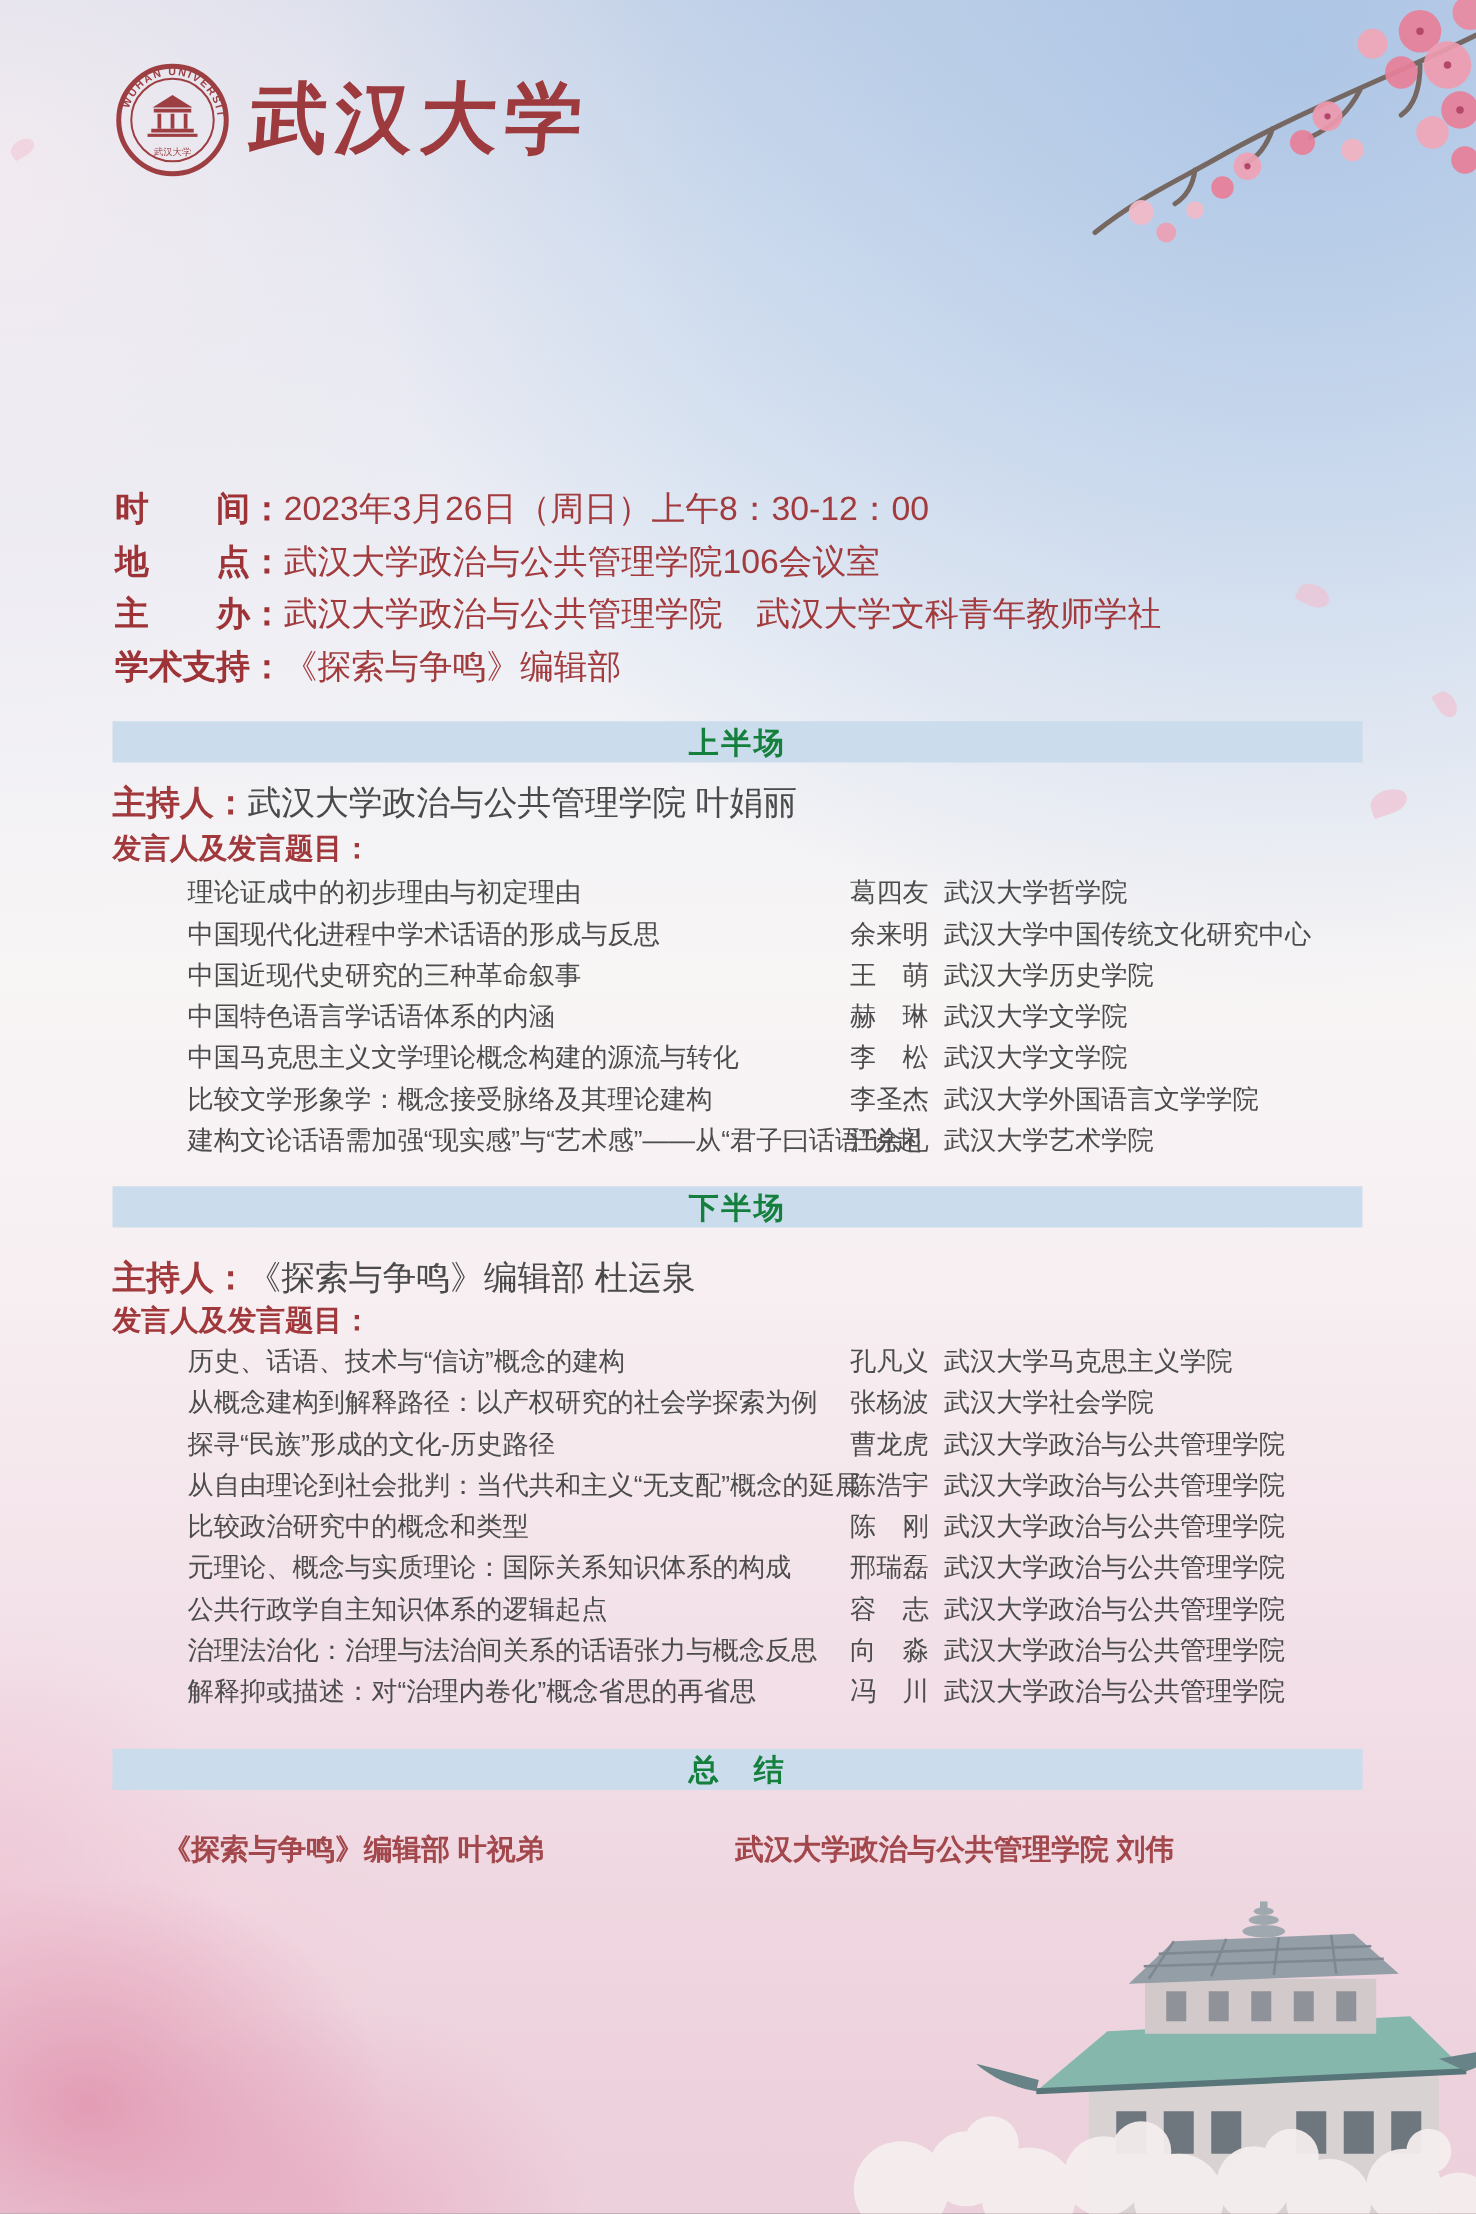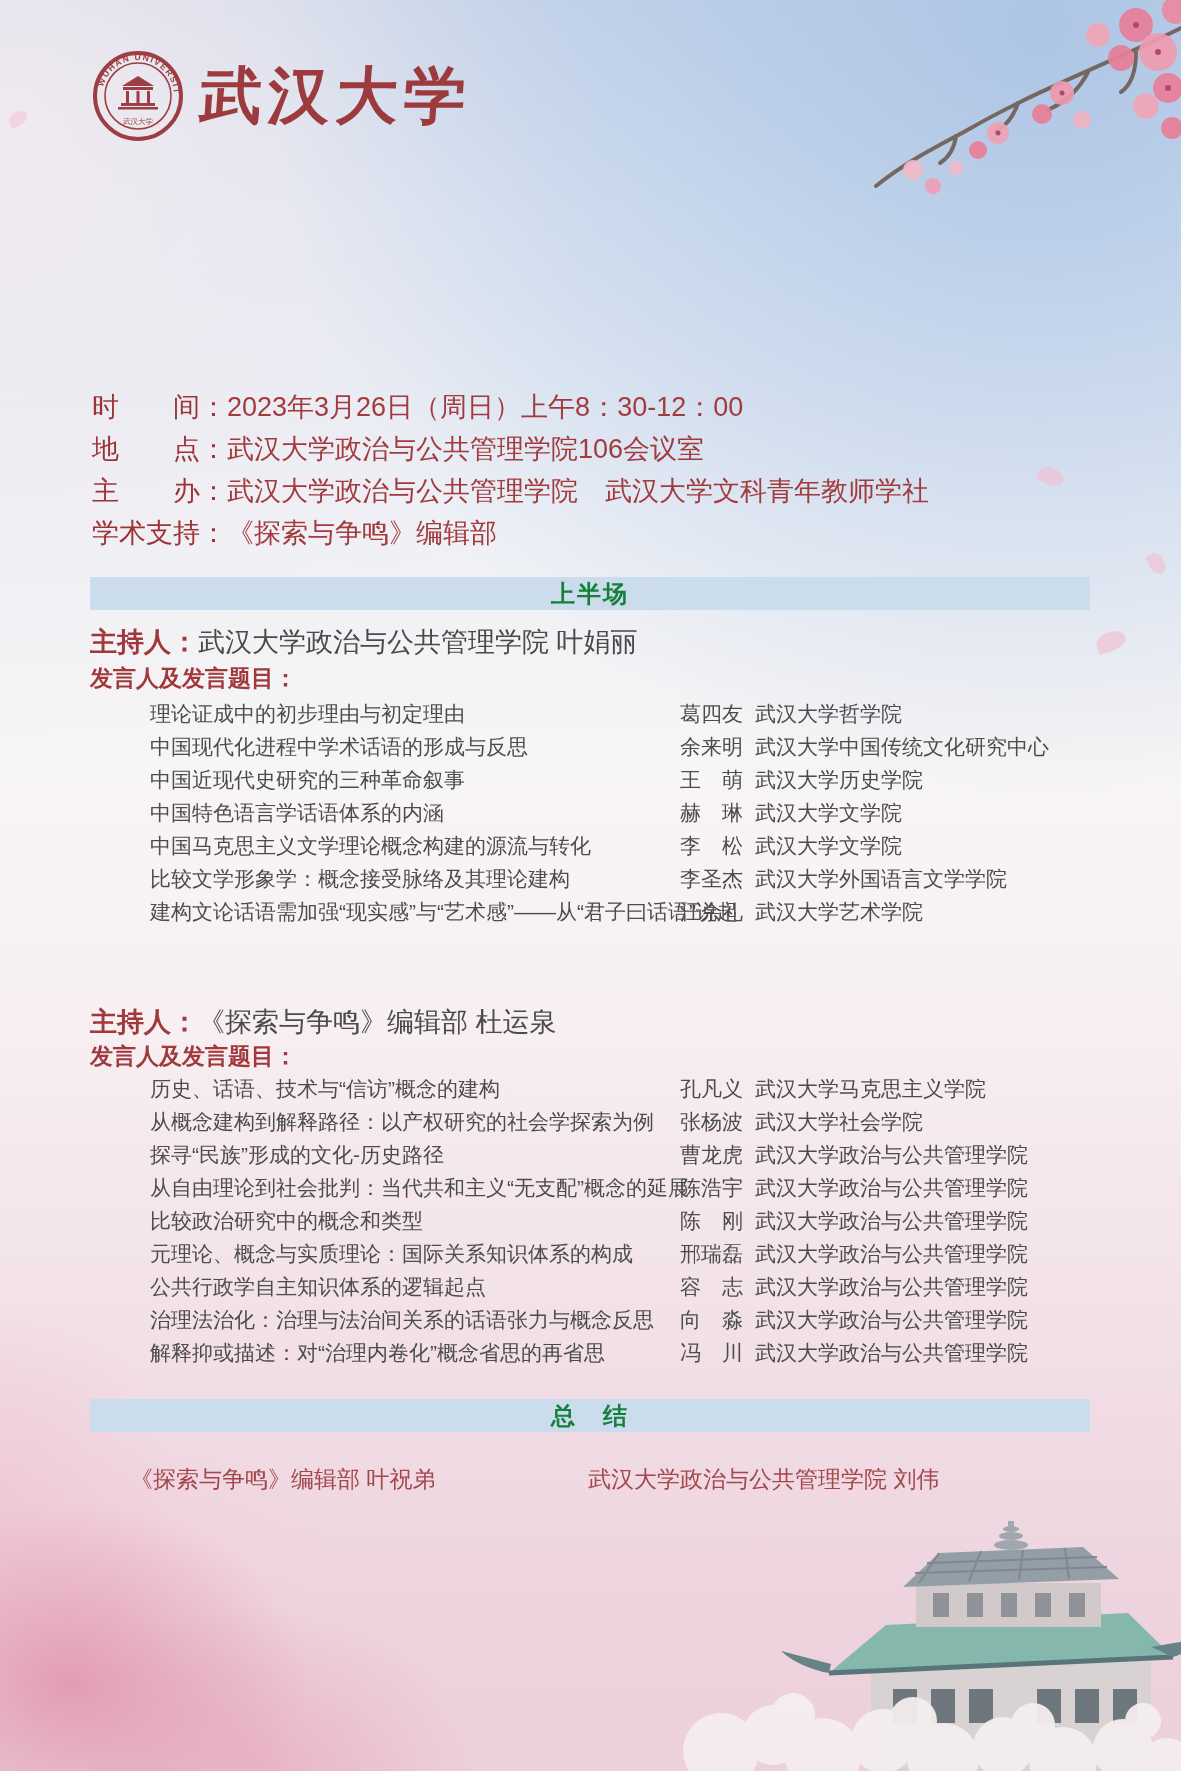--- a/index.html
+++ b/index.html
@@ -34,21 +34,21 @@
     transform:skewX(-4deg);letter-spacing:6px;line-height:1;
   }
   
   .title{
     position:absolute;left:100px;top:170px;width:1000px;
     font-size:51px;font-weight:800;color:#9d3336;line-height:73px;letter-spacing:2px;
   }
   
   .info{position:absolute;left:92px;top:386px;font-size:27px;color:#a23b3e;}
   .info-line{height:42px;line-height:42px;white-space:pre;}
-  .i-label{font-weight:normal;color:#9d3336;}
+  .i-label{font-weight:bold;color:#9d3336;}
   
   .bar{
     position:absolute;left:90px;width:1000px;height:33px;background:#cbdcec;
     display:flex;align-items:center;justify-content:center;
     font-size:24px;font-weight:bold;color:#15803d;letter-spacing:2px;
   }
   .bar.b1{top:577px;}
   .bar.b2{top:949px;}
   .bar.b3{top:1399px;}
   
@@ -63,21 +63,21 @@
   
   .rows{position:absolute;left:90px;width:1010px;}
   .rows.r1{top:697px;}
   .rows.r2{top:1072px;}
   .row{position:relative;height:33px;}
   .row span{position:absolute;top:50%;transform:translateY(-50%);white-space:nowrap;font-size:21px;color:#4c4c4c;}
   .row .row-title{left:60px;text-align:right;}
   .row .row-name{left:590px;width:72px;white-space:pre;}
   .row .row-aff{left:665px;}
   
-  .summary-left,.summary-right{position:absolute;top:1464px;font-size:23px;font-weight:normal;color:#a2474b;white-space:pre;}
+  .summary-left,.summary-right{position:absolute;top:1464px;font-size:23px;font-weight:bold;color:#a2474b;white-space:pre;}
   .summary-left{left:130px;}
   .summary-right{left:588px;}
 </style>
 </head>
 <body>
 
 <div class="poster">
 
   <div class="pink-corner"></div>
 
@@ -239,20 +239,21 @@
       <span class="row-name">李圣杰</span>
       <span class="row-aff">武汉大学外国语言文学学院</span>
     </div>
       <div class="row">
       <span class="row-title">建构文论话语需加强“现实感”与“艺术感”——从“君子曰话语”说起</span>
       <span class="row-name">汪余礼</span>
       <span class="row-aff">武汉大学艺术学院</span>
     </div>
     </div>
 
+  <div class="bar b2">下半场</div>
   <div class="host-line h2"><span class="h-label">主持人：</span><span class="h-value">《探索与争鸣》编辑部 杜运泉</span></div>
   <div class="speakers-label s2">发言人及发言题目：</div>
   <div class="rows r2">
       <div class="row">
       <span class="row-title">历史、话语、技术与“信访”概念的建构</span>
       <span class="row-name">孔凡义</span>
       <span class="row-aff">武汉大学马克思主义学院</span>
     </div>
       <div class="row">
       <span class="row-title">从概念建构到解释路径：以产权研究的社会学探索为例</span>

